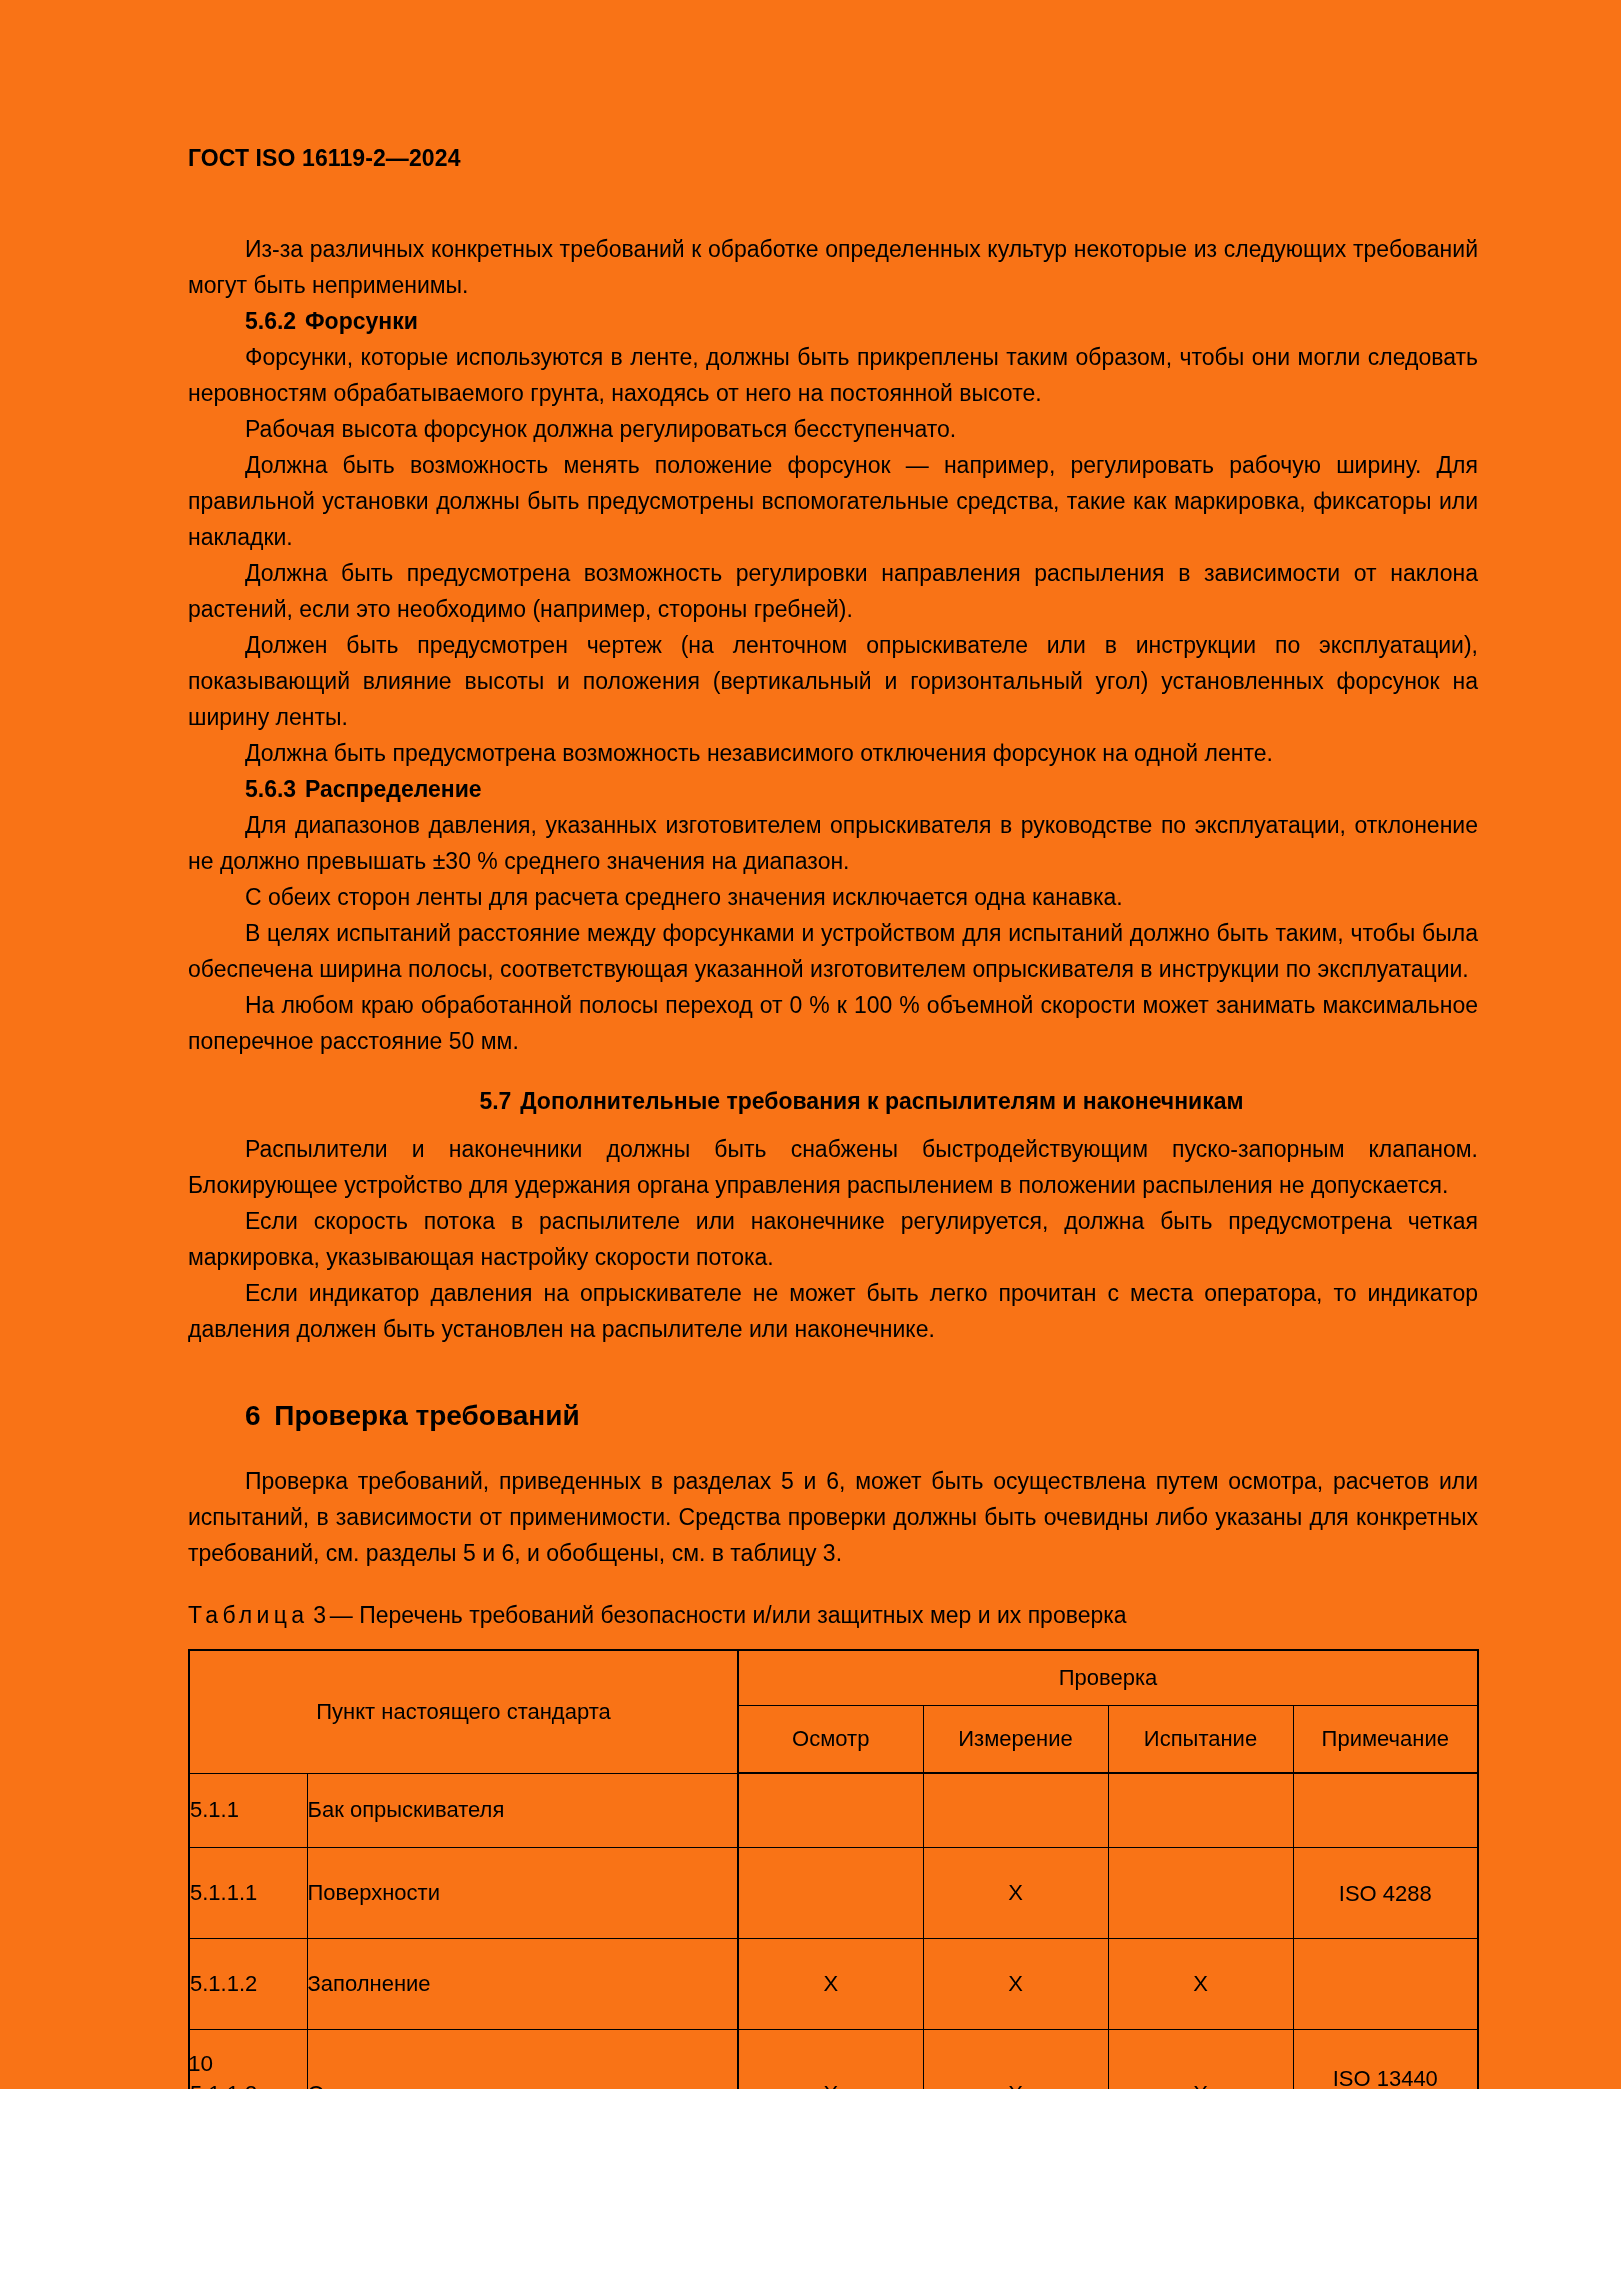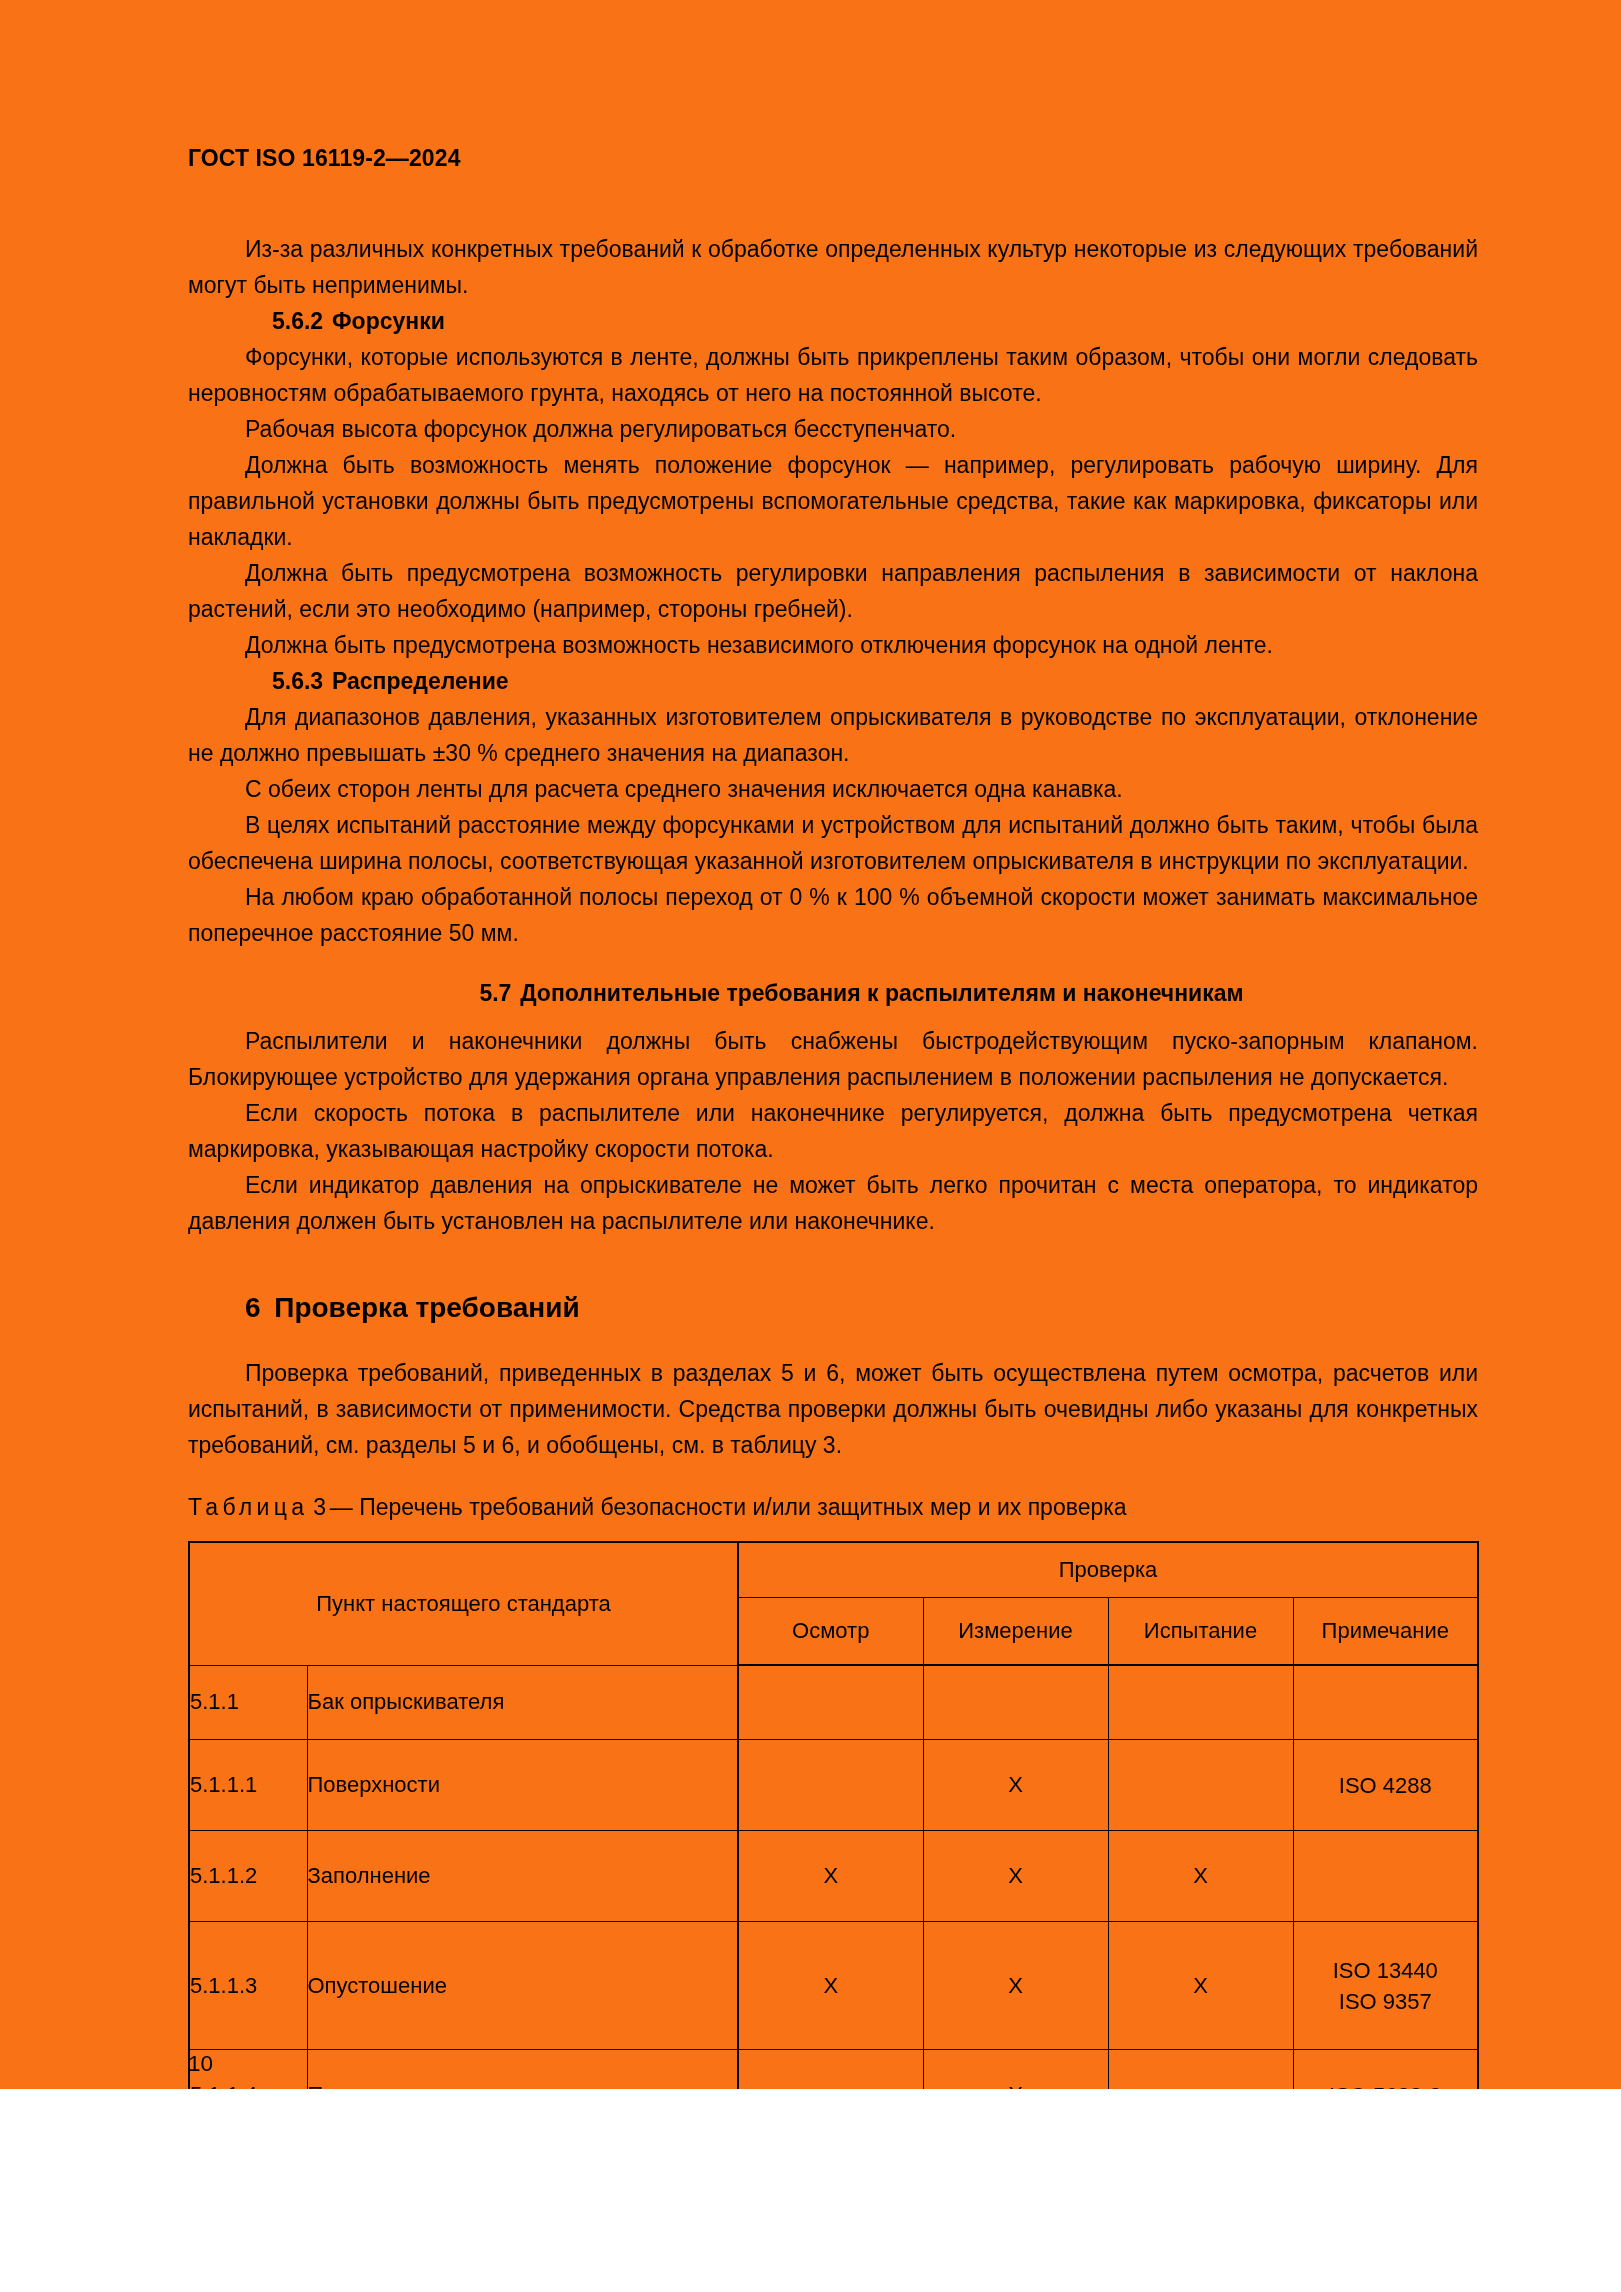--- a/index.html
+++ b/index.html
@@ -52,21 +52,20 @@
   h4.subhead {
     margin: 0;
     font-size: 23px;
     line-height: 36px;
     font-weight: bold;
     text-indent: 57px;
     text-align: left;
   }
   h4.subhead .num {
     margin-right: 8.8px;
-    margin-left: 27px;
   }
   h3.section-sub {
     margin: 0;
     padding-top: 23.5px;
     padding-bottom: 12.7px;
     font-size: 23px;
     line-height: 36px;
     font-weight: bold;
     text-indent: 57px;
     text-align: center;
@@ -185,20 +184,21 @@
   <div class="body-block">
 
     <p class="para">Из-за различных конкретных требований к обработке определенных культур некоторые из следу­ющих требований могут быть неприменимы.</p>
 
     <h4 class="subhead"><span class="num">5.6.2</span><span>Форсунки</span></h4>
 
     <p class="para">Форсунки, которые используются в ленте, должны быть прикреплены таким образом, чтобы они могли следовать неровностям обрабатываемого грунта, находясь от него на постоянной высоте.</p>
     <p class="para">Рабочая высота форсунок должна регулироваться бесступенчато.</p>
     <p class="para">Должна быть возможность менять положение форсунок — например, регулировать рабочую ши­рину. Для правильной установки должны быть предусмотрены вспомогательные средства, такие как маркировка, фиксаторы или накладки.</p>
     <p class="para">Должна быть предусмотрена возможность регулировки направления распыления в зависимости от наклона растений, если это необходимо (например, стороны гребней).</p>
+    <p class="para">Должен быть предусмотрен чертеж (на ленточном опрыскивателе или в инструкции по эксплуата­ции), показывающий влияние высоты и положения (вертикальный и горизонтальный угол) установлен­ных форсунок на ширину ленты.</p>
     <p class="para">Должна быть предусмотрена возможность независимого отключения форсунок на одной ленте.</p>
 
     <h4 class="subhead"><span class="num">5.6.3</span><span>Распределение</span></h4>
 
     <p class="para">Для диапазонов давления, указанных изготовителем опрыскивателя в руководстве по эксплуата­ции, отклонение не должно превышать ±30 % среднего значения на диапазон.</p>
     <p class="para">С обеих сторон ленты для расчета среднего значения исключается одна канавка.</p>
     <p class="para">В целях испытаний расстояние между форсунками и устройством для испытаний должно быть таким, чтобы была обеспечена ширина полосы, соответствующая указанной изготовителем опрыскива­теля в инструкции по эксплуатации.</p>
     <p class="para">На любом краю обработанной полосы переход от 0 % к 100 % объемной скорости может занимать максимальное поперечное расстояние 50 мм.</p>
 
     <h3 class="section-sub"><span class="num">5.7</span><span>Дополнительные требования к распылителям и наконечникам</span></h3>

